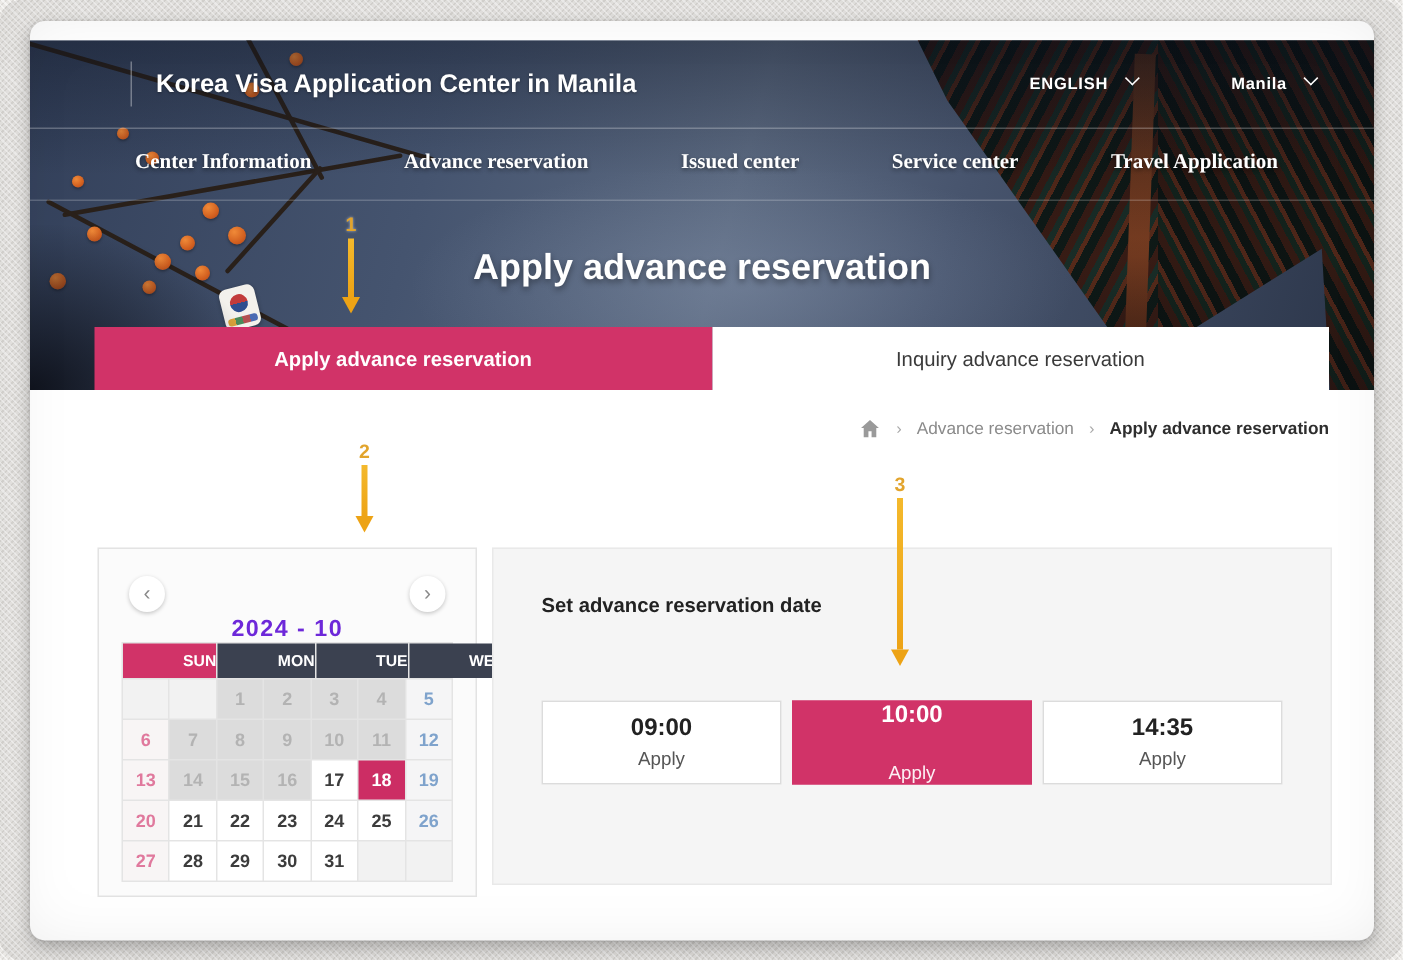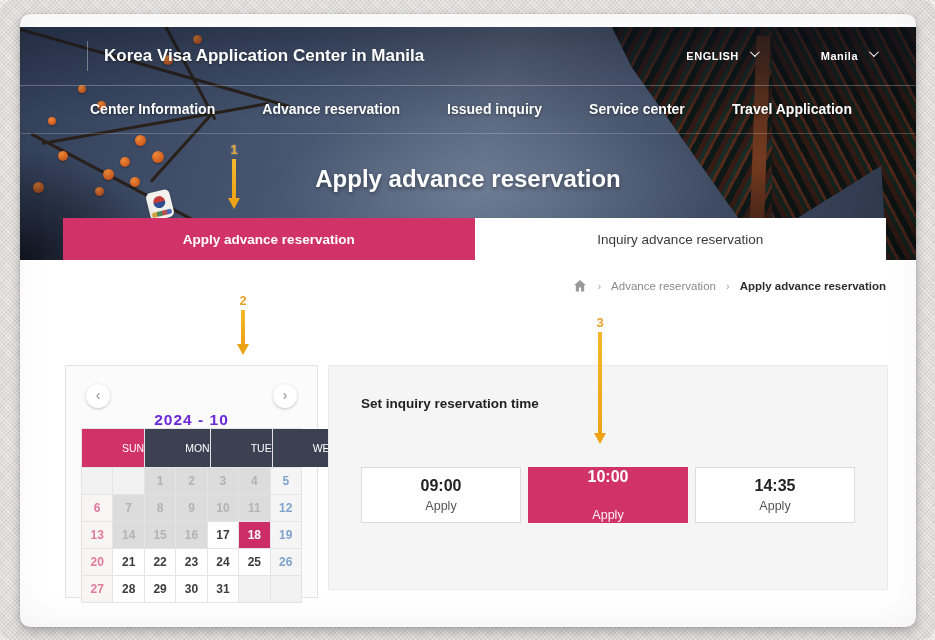--- a/index.html
+++ b/index.html
@@ -66,21 +66,21 @@
   .header-spacer { flex:1; }
   .selector { display:flex; gap:11px; color:#fff; cursor:pointer; }
   .selector .val { font-size:11px; font-weight:bold; letter-spacing:.5px; }
   .chev { width:7px; height:7px; border-right:1.5px solid #fff; border-bottom:1.5px solid #fff;
     transform:rotate(45deg) translateY(-2px); }
   .sel-lang { margin-right:64px; } .sel-city { margin-right:40px; }
 
   
   .nav { position:absolute; top:58px; left:0; right:0; height:48px; display:flex; align-items:center;
     justify-content:space-between; padding:0 64px 0 70px; z-index:5; }
-  .nav-item { color:#fff; font-size:14px; font-weight:bold; text-shadow:0 1px 3px rgba(0,0,0,.45); cursor:pointer; white-space:nowrap; }
+  .nav-item { color:#fff; font-size:14px; font-weight:bold; text-shadow:0 1px 3px rgba(0,0,0,.45); cursor:pointer; white-space:nowrap;font-family:Liberation Serif, serif; }
 
   .hero-title { position:absolute; left:0; right:0; top:138px; text-align:center; color:#fff;
     font-size:24px; font-weight:bold; text-shadow:0 2px 4px rgba(0,0,0,.4); z-index:5; }
 
   
   .tabs { position:absolute; left:43px; bottom:0; width:823px; height:42px; display:flex; z-index:6; }
   .tab { flex:1; display:flex; align-items:center; justify-content:center; font-size:13.5px; cursor:pointer; }
   .tab.active { background:#d13368; color:#fff; font-weight:bold; }
   .tab.inactive { background:#fff; color:#3a3a3a; }
 
@@ -101,21 +101,21 @@
     background:#fbfbfb; border:1px solid #e3e3e3; }
   .cal-nav { position:relative; height:46px; margin-top:10px; }
   .cal-month { position:absolute; left:0; right:0; top:12px; text-align:center;
     font-size:15.5px; font-weight:bold; color:#6d28d9; letter-spacing:1px;margin-top:23px; }
   .cal-btn { position:absolute; top:8px; width:24px; height:24px; border-radius:50%; background:#fff;
     box-shadow:0 1px 3px rgba(0,0,0,.22); display:flex; align-items:center; justify-content:center;
     color:#8a8a8a; font-size:14px; cursor:pointer; line-height:1; padding-bottom:2px; }
   .cal-prev { left:20px; } .cal-next { right:20px; }
   .cal-table { width:221px; margin:6px auto 0; background:#e4e4e4; padding:1px; }
   .cal-dh-row, .cal-grid { display:grid; grid-template-columns:repeat(7,1fr); gap:1px; }
-  .cal-dh { height:38px; background:#3b4150; color:#fff; font-size:10.5px; font-weight:normal;
+  .cal-dh { height:23px; background:#3b4150; color:#fff; font-size:10.5px; font-weight:bold;
     display:flex; align-items:center; justify-content:center;padding-left:40px; }
   .cal-dh.sun { background:#d13368; }
   .cal-grid { margin-top:1px; }
   .cal-cell { height:26px; display:flex; align-items:center; justify-content:center;
     font-size:12px; font-weight:bold; background:#fff; color:#3c3c3c; }
   .cal-cell.t-empty { background:#f2f2f2; }
   .cal-cell.t-disabled { background:#dcdcdc; color:#b3b3b3; cursor:default; }
   .cal-cell.t-sun { background:#f8f5f5; color:#e0799d; }
   .cal-cell.t-sat { background:#f5f5f6; color:#7fa3cc; }
   .cal-cell.t-open { background:#fff; color:#3c3c3c; cursor:pointer; }
@@ -201,21 +201,21 @@
       </div>
       <div class="selector sel-city">
         <span class="val">Manila</span>
         <span class="chev"></span>
       </div>
     </div>
 
     <nav class="nav" id="main-nav">
         <div class="nav-item">Center Information</div>
         <div class="nav-item">Advance reservation</div>
-        <div class="nav-item">Issued inquiry</div>
+        <div class="nav-item">Issued center</div>
         <div class="nav-item">Service center</div>
         <div class="nav-item">Travel Application</div>
       </nav>
 
     <div class="hero-title">Apply advance reservation</div>
 
     <div class="tabs">
       <div class="tab active">Apply advance reservation</div>
       <div class="tab inactive">Inquiry advance reservation</div>
     </div>
@@ -282,21 +282,21 @@
           <div class="cal-cell t-open">29</div>
           <div class="cal-cell t-open">30</div>
           <div class="cal-cell t-open">31</div>
           <div class="cal-cell t-empty"></div>
           <div class="cal-cell t-empty"></div>
         </div>
     </div>
   </div>
 
   <div class="time-panel">
-    <div class="time-title">Set inquiry reservation time</div>
+    <div class="time-title">Set advance reservation date</div>
     <div class="slots" id="slots">
         <div class="slot">
           <div class="t">09:00</div>
           <div class="a">Apply</div>
         </div>
         <div class="slot selected">
           <div class="t">10:00</div>
           <div class="a">Apply</div>
         </div>
         <div class="slot">

